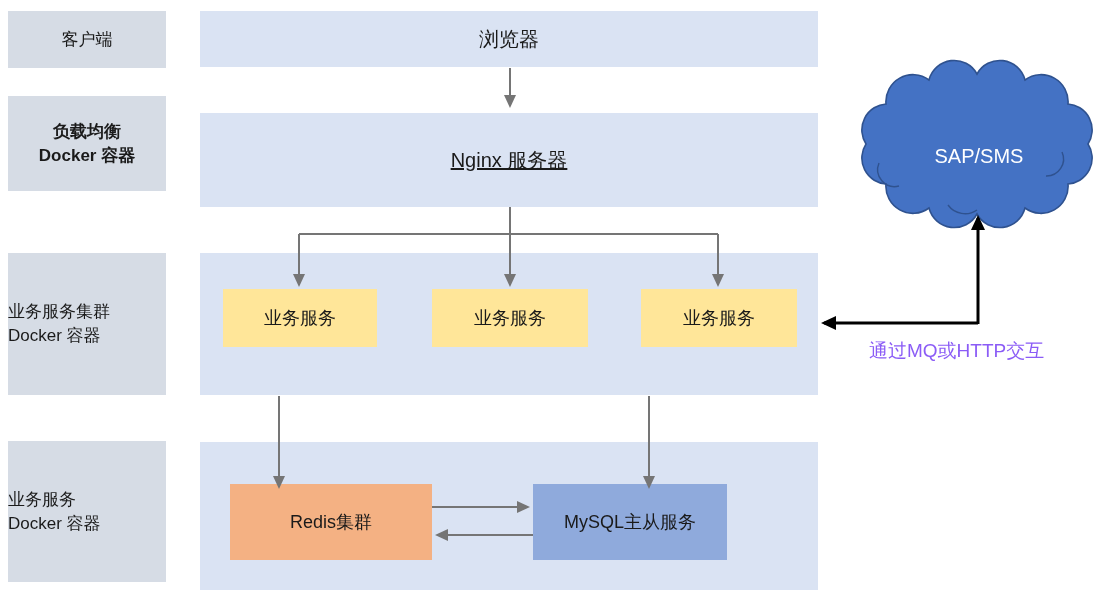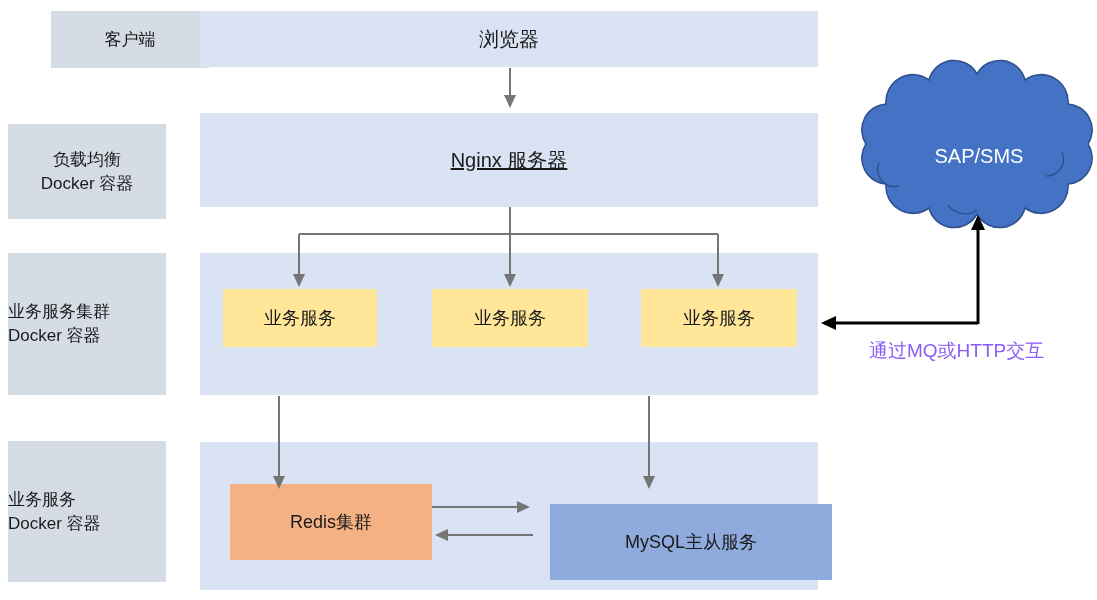--- a/index.html
+++ b/index.html
@@ -5,43 +5,43 @@
   html,body{margin:0;padding:0;background:#ffffff;}
   body{font-family:"Liberation Sans","DejaVu Sans",sans-serif;}
   .stage{position:relative;width:1097px;height:600px;background:#ffffff;overflow:hidden;}
 
   
   .side{position:absolute;left:8px;width:158px;background:var(--sidebar,#d6dce5);
         color:#1a1a1a;font-size:17px;line-height:1.4;white-space:pre-line;
         display:flex;align-items:center;box-sizing:border-box;}
   .side.center{justify-content:center;text-align:center;}
   .side.left{text-align:left;}
-  .sr1{top:11px;height:57px;margin-left:43px;}
-  .sr2{top:124px;height:95px;}
+  .sr1{top:11px;height:57px;}
+  .sr2{top:96px;height:95px;font-weight:bold;}
   .sr3{top:253px;height:142px;}
   .sr4{top:441px;height:141px;}
 
   
   .band{position:absolute;left:200px;width:618px;background:var(--band,#dae3f3);
         display:flex;align-items:center;justify-content:center;
         font-size:20px;color:#1a1a1a;}
   .b1{top:11px;height:56px;}
   .b2{top:113px;height:94px;text-decoration:underline;}
   .b3{top:253px;height:142px;}
   .b4{top:442px;height:148px;}
 
   
   .node{position:absolute;display:flex;align-items:center;justify-content:center;
         font-size:18px;color:#1a1a1a;z-index:2;}
   .svc{top:289px;height:58px;background:var(--svc,#ffe699);}
   .svc1{left:223px;width:154px;}
   .svc2{left:432px;width:156px;}
   .svc3{left:641px;width:156px;}
   .redis{left:230px;top:484px;width:202px;height:76px;background:var(--redis,#f4b183);}
-  .mysql{left:533px;top:504px;width:282px;height:76px;background:var(--mysql,#8faadc);margin-left:17px;}
+  .mysql{left:533px;top:484px;width:194px;height:76px;background:var(--mysql,#8faadc);}
 
   
   .overlay{position:absolute;left:0;top:0;width:1097px;height:600px;z-index:5;pointer-events:none;}
 
   .cloud-label{position:absolute;left:899px;top:125px;width:160px;text-align:center;
                color:#ffffff;font-size:20px;z-index:6;margin-top:20px;}
   .mq-label{position:absolute;left:869px;top:338px;font-size:19px;color:#8b5cf6;
             white-space:nowrap;z-index:6;}
 </style>
 </head>

